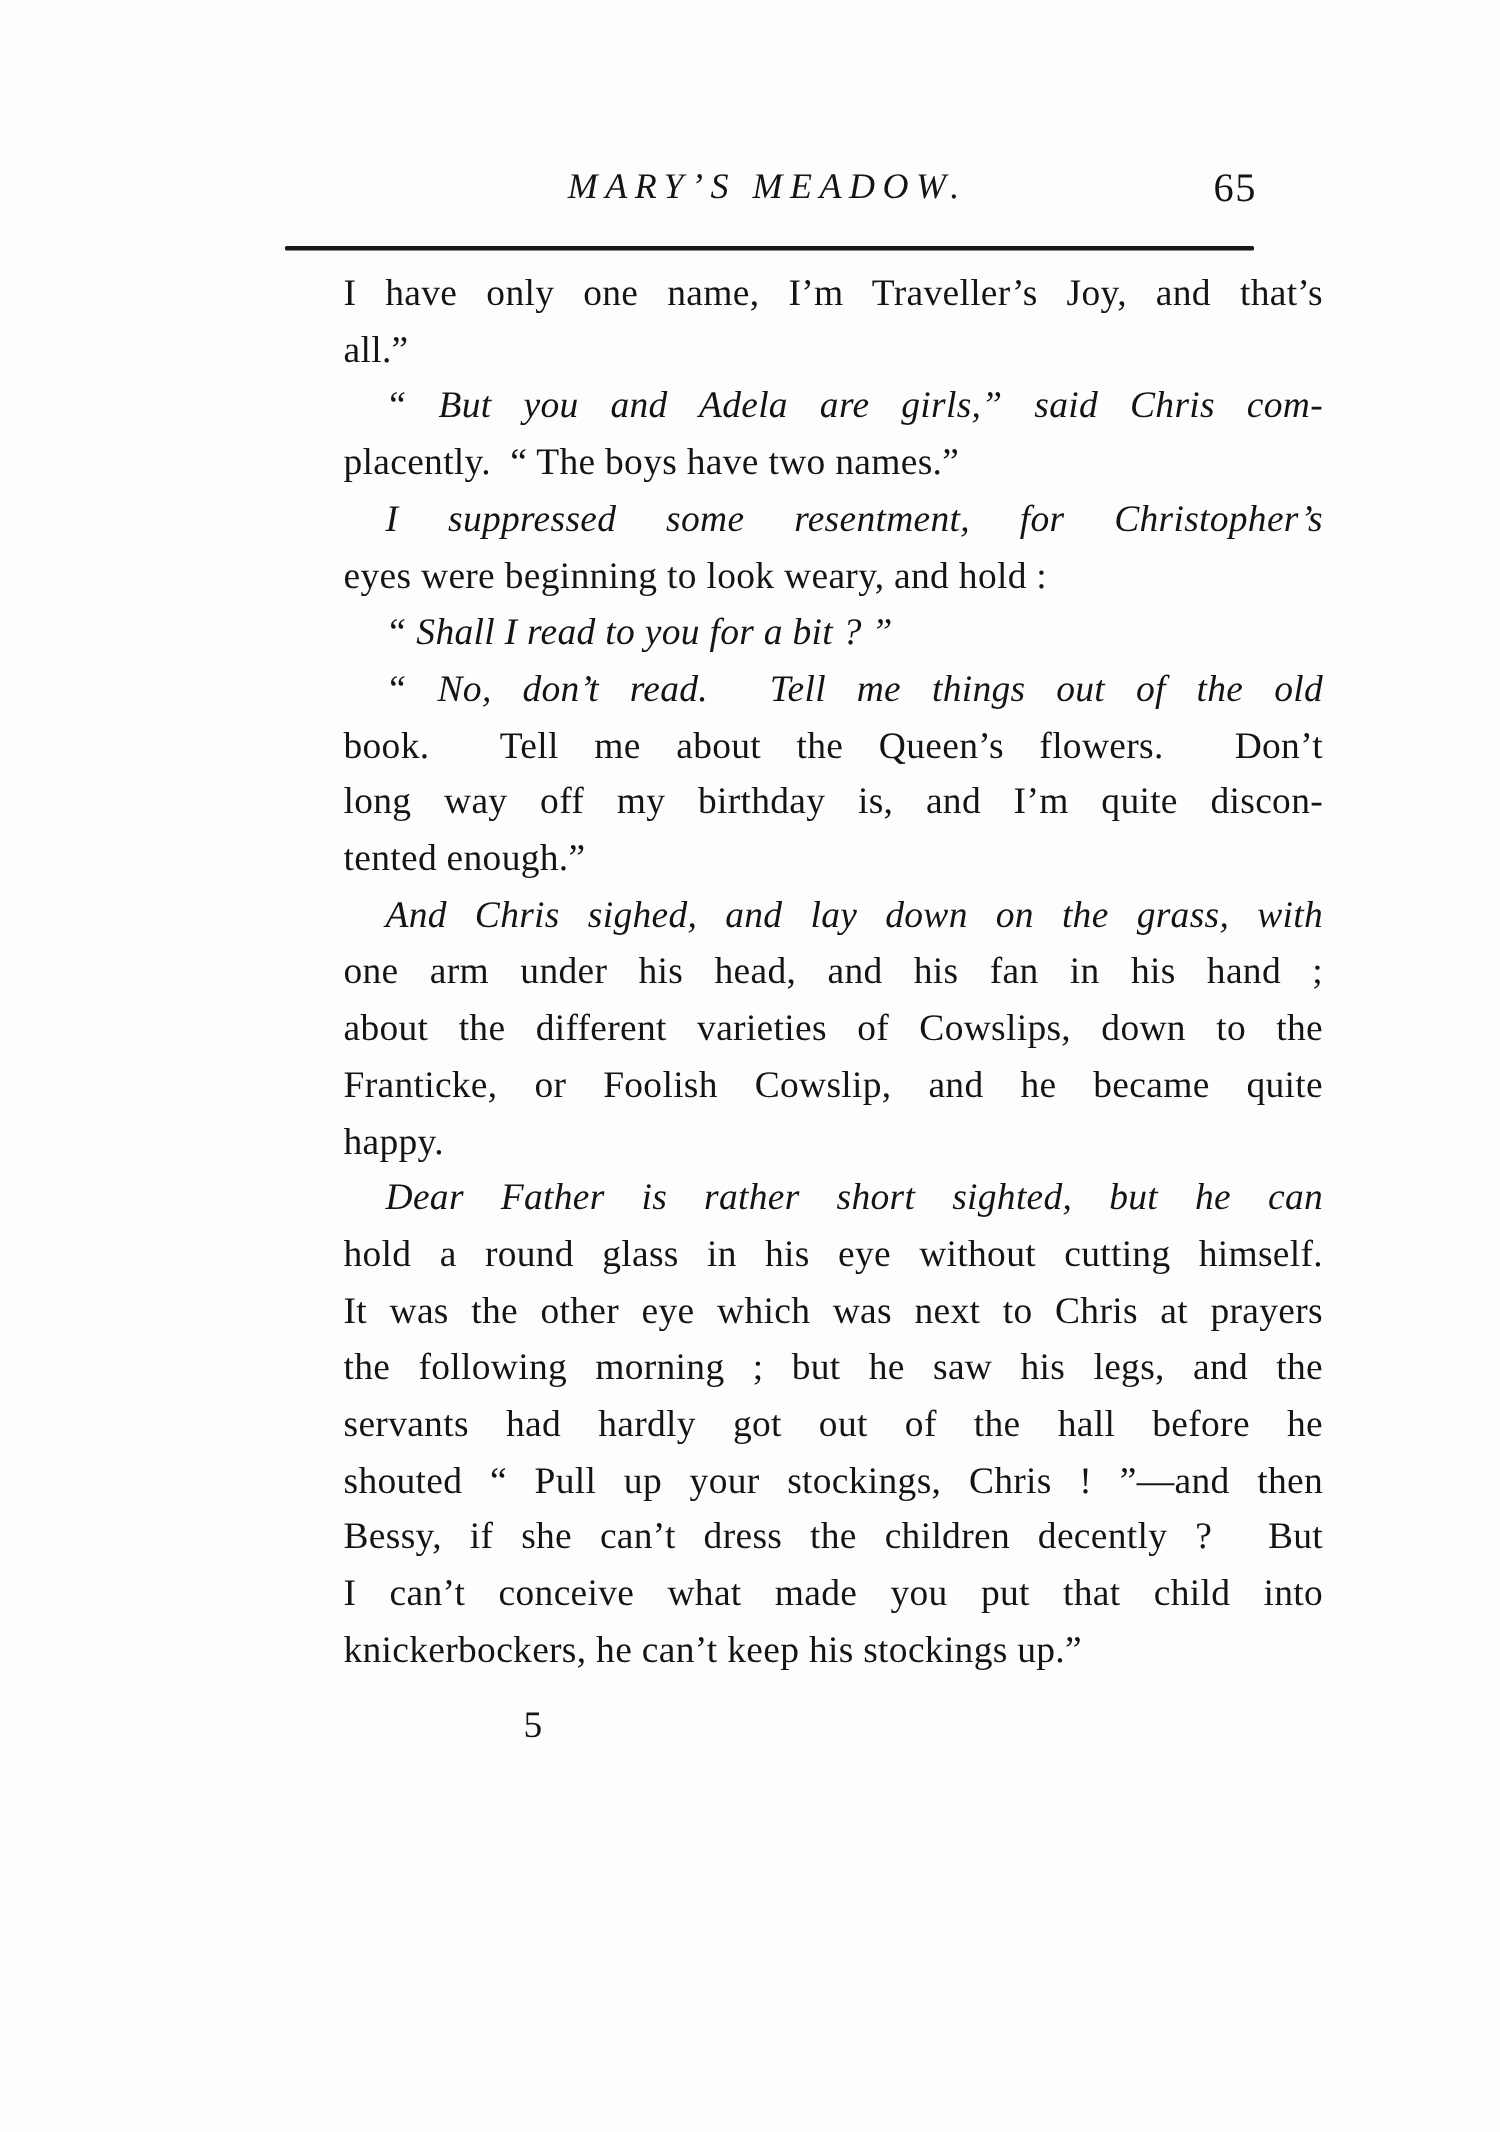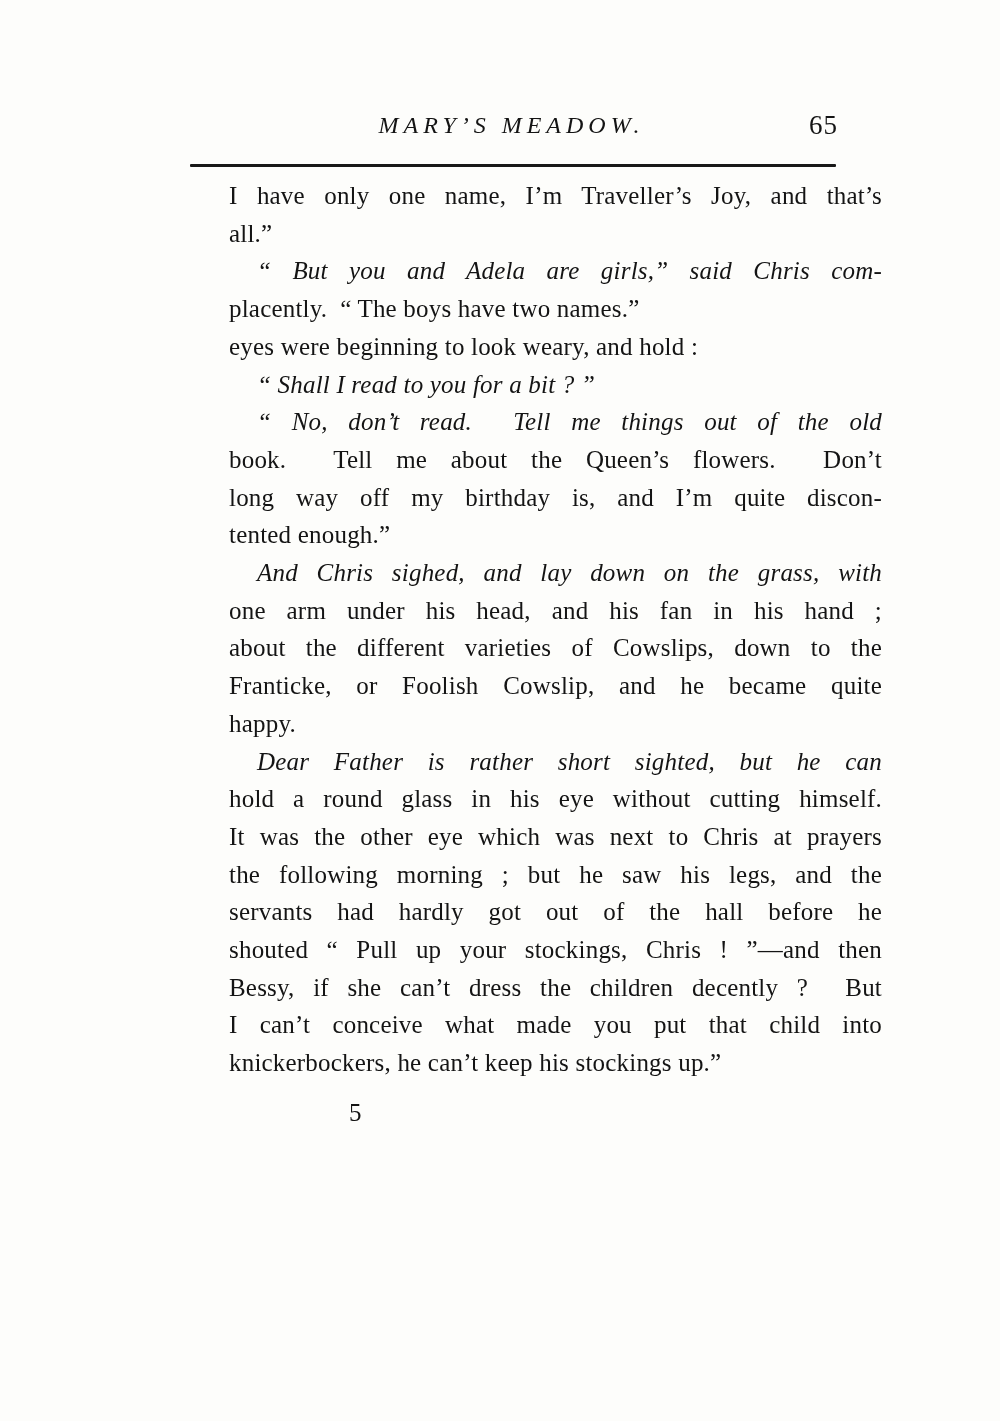--- a/index.html
+++ b/index.html
@@ -64,20 +64,21 @@
     <div class="page-number">65</div>
   </div>
 
   <div class="head-rule"></div>
 
   <div class="body-text">
     <div class="line j">I have only one name, I’m Traveller’s Joy, and that’s</div>
     <div class="line">all.”</div>
     <div class="line ind j">“ But you and Adela are girls,” said Chris com-</div>
     <div class="line">placently.&nbsp; “ The boys have two names.”</div>
+    <div class="line ind j">I suppressed some resentment, for Christopher’s</div>
     <div class="line">eyes were beginning to look weary, and hold :</div>
     <div class="line ind">“ Shall I read to you for a bit ? ”</div>
     <div class="line ind j">“ No, don’t read.&nbsp; Tell me things out of the old</div>
     <div class="line j">book.&nbsp; Tell me about the Queen’s flowers.&nbsp; Don’t</div>
     <div class="line j">long way off my birthday is, and I’m quite discon-</div>
     <div class="line">tented enough.”</div>
     <div class="line ind j">And Chris sighed, and lay down on the grass, with</div>
     <div class="line j">one arm under his head, and his fan in his hand ;</div>
     <div class="line j">about the different varieties of Cowslips, down to the</div>
     <div class="line j">Franticke, or Foolish Cowslip, and he became quite</div>

